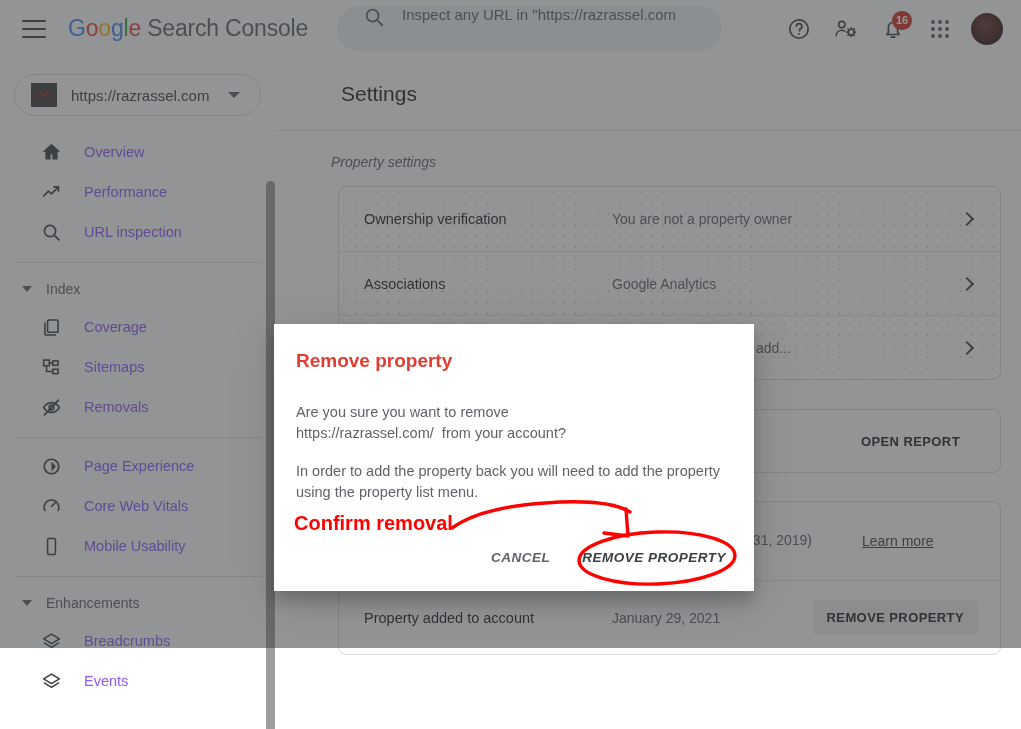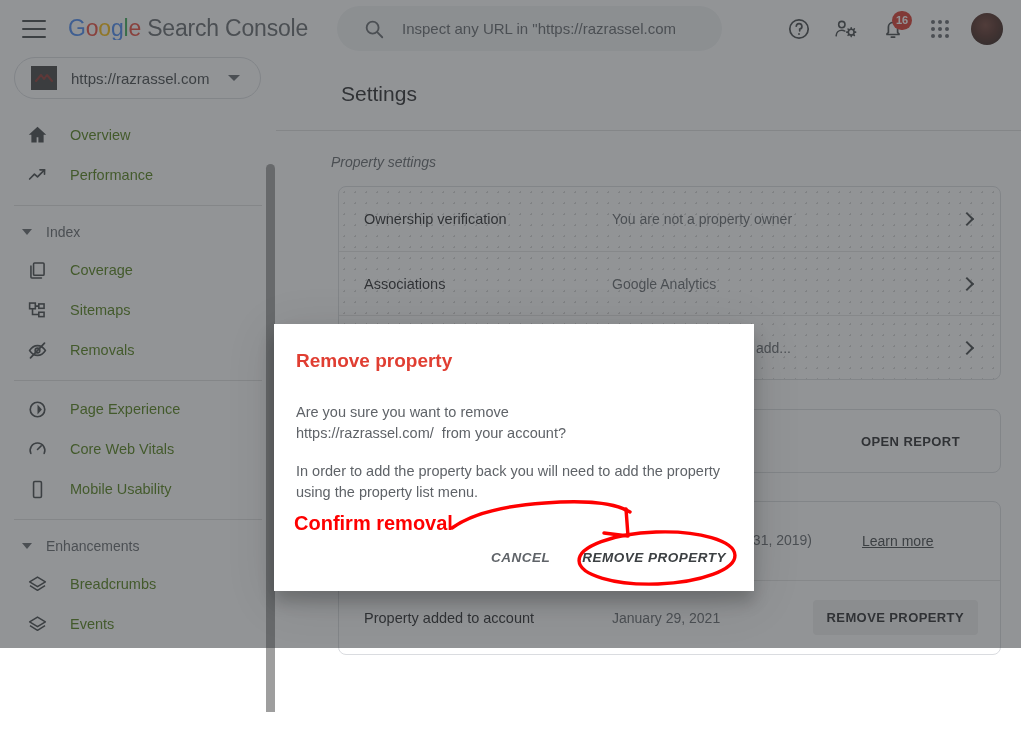--- a/index.html
+++ b/index.html
@@ -50,21 +50,21 @@
   .brand .g4 { color: #4285f4; }
   .brand .g5 { color: #34a853; }
   .brand .g6 { color: #ea4335; }
   .brand .sc { color: #5f6368; }
 
   .searchwrap {
     position: absolute; left: 337px; top: 6px;
     width: 385px; height: 45px;
     background: #f1f3f4;
     border-radius: 24px;
-    display: flex; align-items: center;
+    display: flex; align-items: flex-start;
     padding: 0 16px;
   }
   .searchwrap .mag { width: 22px; height: 22px; flex: 0 0 auto; margin-left: 10px; }
   .search-input {
     flex: 1 1 auto;
     border: none; outline: none; background: transparent;
     margin-left: 17px;
     font-family: "Liberation Sans", sans-serif;
     font-size: 15px;
     color: #3c4043;
@@ -101,21 +101,21 @@
   }
   .apps-grid span { background: #5f6368; border-radius: 50%; }
   .avatar {
     width: 32px; height: 32px; border-radius: 50%;
     background: radial-gradient(circle at 45% 38%, #6b3a30 0%, #4b241d 42%, #1d1310 100%);
     display: block;
   }
 
   
   .sidebar {
-    position: absolute; left: 0; top: 40px;
+    position: absolute; left: 0; top: 57px;
     width: 276px; height: 672px;
     background: #ffffff;
     overflow: hidden;
   }
   .prop-selector {
     margin: 17px 0 0 14px;
     width: 247px; height: 42px;
     border: 1px solid #dadce0;
     border-radius: 22px;
     display: flex; align-items: center;
@@ -138,23 +138,23 @@
     width: 0; height: 0;
     border-left: 6px solid transparent;
     border-right: 6px solid transparent;
     border-top: 6px solid #5f6368;
   }
 
   .navlist { margin-top: 16px; }
   .nav-item {
     height: 40px;
     display: flex; align-items: center;
-    padding-left: 26px;
-    cursor: pointer;
-    color: #4d7c0f;
+    padding-left: 40px;
+    cursor: pointer;
+    color: #8b5cf6;
     text-align: center;
   }
   .nav-item .ni-icon {
     width: 22px; height: 22px; flex: 0 0 auto;
     display: flex; align-items: center; justify-content: center;
   }
   .nav-item .ni-label {
     margin-left: 22px;
     font-size: 14.5px;
     white-space: nowrap;
@@ -427,20 +427,29 @@
         <div class="nav-item">
           <span class="ni-icon">
             <svg width="21" height="21" viewBox="0 0 24 24" fill="none" stroke="#3c4043" stroke-width="1.9" stroke-linecap="round" stroke-linejoin="round">
               <polyline points="3,16 8.5,10.5 12,13.5 20,5.5"></polyline>
               <polyline points="14.8,5.5 20,5.5 20,10.5"></polyline>
             </svg>
           </span>
           <span class="ni-label">Performance</span>
         </div>
 
+        <div class="nav-item">
+          <span class="ni-icon">
+            <svg width="21" height="21" viewBox="0 0 24 24" fill="none" stroke="#3c4043" stroke-width="1.9">
+              <circle cx="10.3" cy="10.3" r="6.4"></circle>
+              <line x1="15.2" y1="15.2" x2="20.5" y2="20.5" stroke-linecap="round"></line>
+            </svg>
+          </span>
+          <span class="ni-label">URL inspection</span>
+        </div>
 
         <div class="nav-sep"></div>
 
         <div class="nav-group">
           <span class="tri"></span>
           <span class="ng-label">Index</span>
         </div>
 
         <div class="nav-item">
           <span class="ni-icon">

